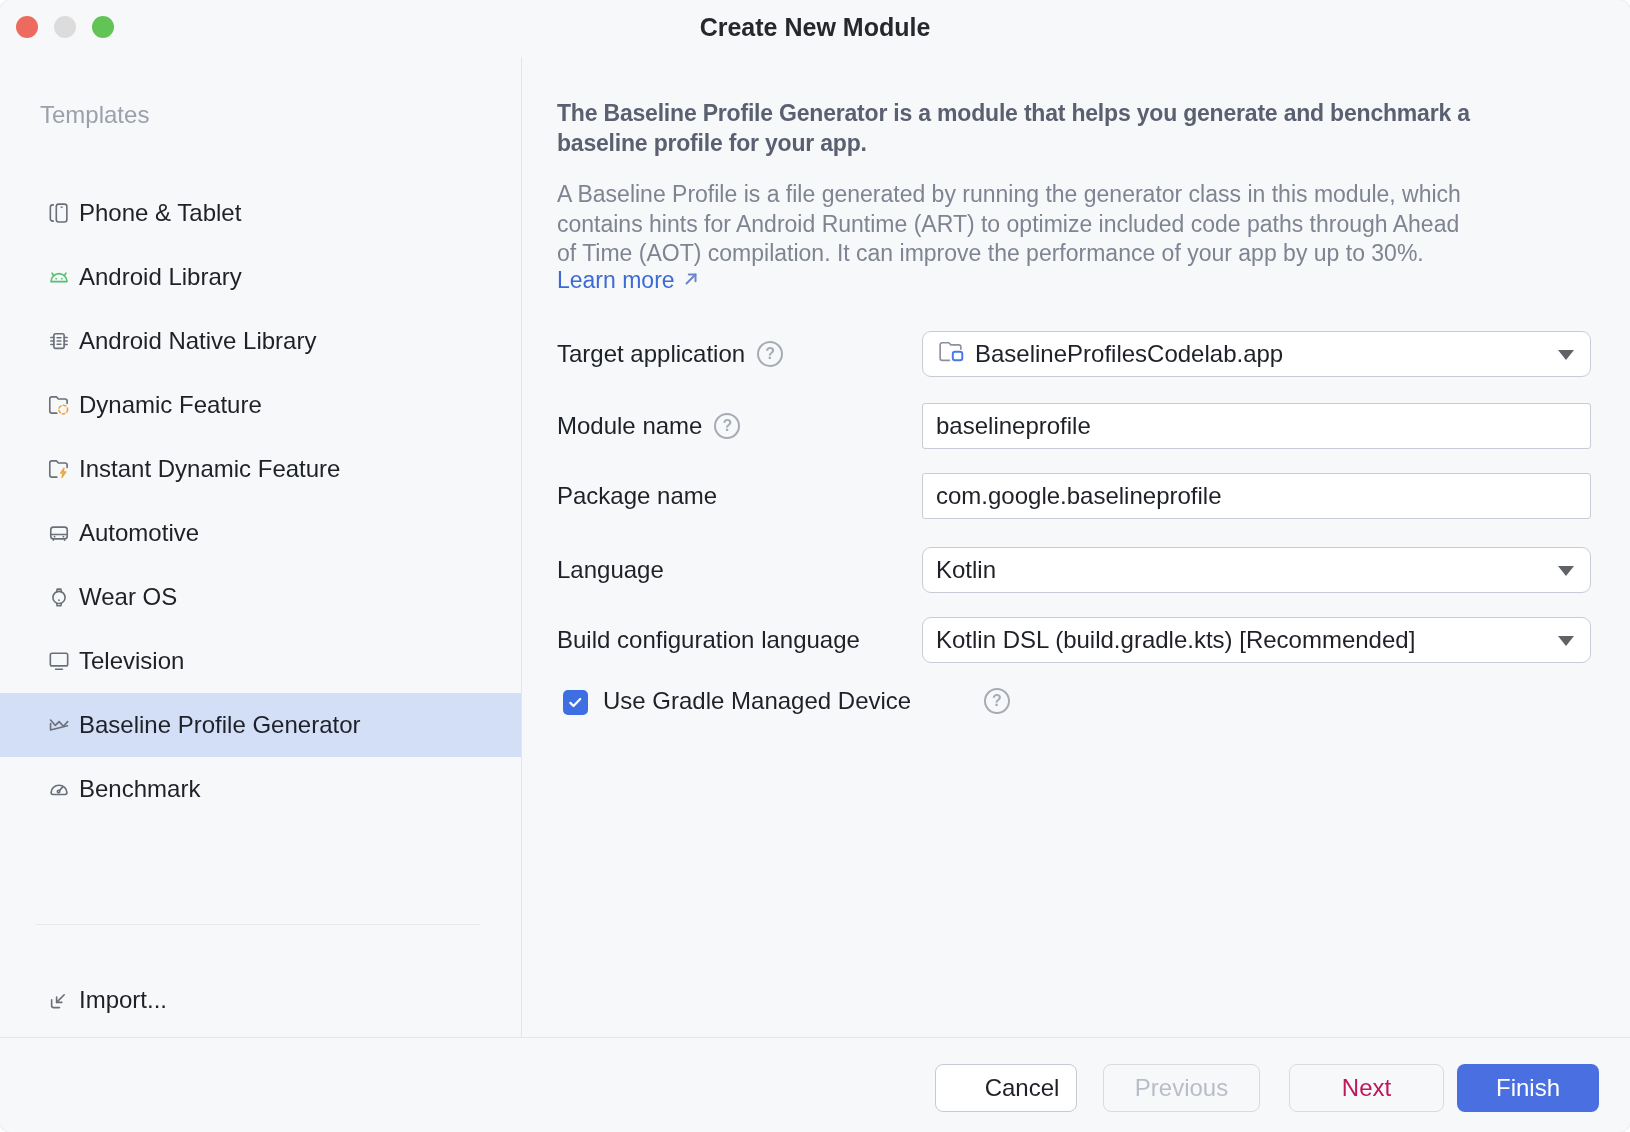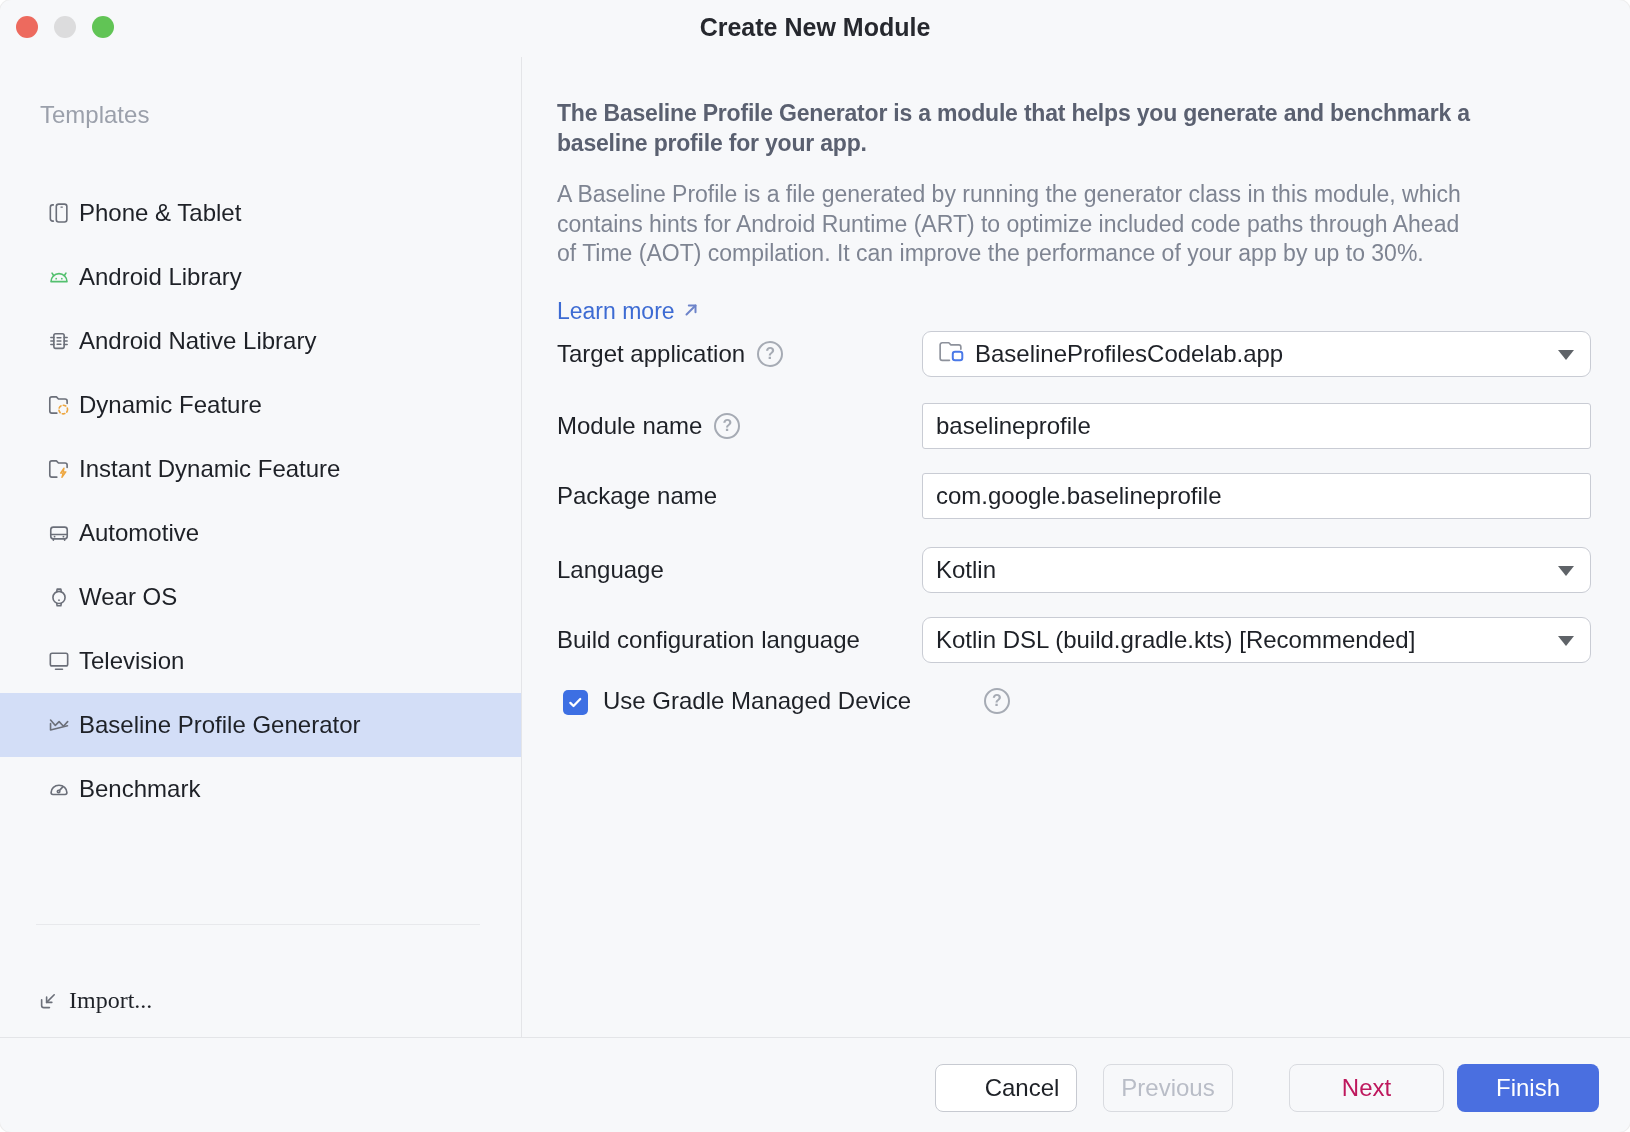--- a/index.html
+++ b/index.html
@@ -18,44 +18,44 @@
   .h-div{position:absolute;left:0;right:0;top:1037px;height:1px;background:#e4e5e8;}
 
   
   .tpl-header{position:absolute;left:40px;top:101px;font-size:24px;color:#9ba0ab;}
   .s-list{position:absolute;left:0;top:181px;width:521px;text-align:right;}
   .s-item{height:64px;display:flex;align-items:center;padding-left:46px;gap:7px;font-size:24px;color:#1e2127;cursor:default;}
   .s-item.selected{background:#d3def7;}
   .ic{width:26px;height:26px;flex:0 0 26px;display:flex;align-items:center;justify-content:center;}
   .ic svg{width:26px;height:26px;display:block;}
   .s-divider{position:absolute;left:36px;top:924px;width:444px;height:1px;background:#e8e9ec;}
-  .import-item{position:absolute;left:0;top:968px;width:521px;height:64px;display:flex;align-items:center;padding-left:36px;gap:7px;font-size:24px;color:#1e2127;box-sizing:border-box;font-family:Liberation Serif, serif;}
+  .import-item{position:absolute;left:0;top:968px;width:521px;height:64px;display:flex;align-items:center;padding-left:46px;gap:7px;font-size:24px;color:#1e2127;box-sizing:border-box;}
 
   
   .intro{position:absolute;left:557px;top:98px;font-size:23px;font-weight:700;color:#5a6070;line-height:30px;letter-spacing:-0.2px;white-space:nowrap;}
   .desc{position:absolute;left:557px;top:180px;font-size:23px;color:#7e8492;line-height:29.5px;white-space:nowrap;}
-  .learn{position:absolute;left:557px;top:267px;font-size:23px;color:#3d6bd3;display:flex;align-items:center;gap:7px;cursor:pointer;margin-top:31px;}
+  .learn{position:absolute;left:557px;top:267px;font-size:23px;color:#3d6bd3;display:flex;align-items:center;gap:7px;cursor:pointer;}
 
   
   .f-label{position:absolute;left:557px;height:46px;display:flex;align-items:center;gap:12px;font-size:24px;color:#1e2127;}
   .help{width:26px;height:26px;border-radius:50%;border:2px solid #a6abb4;color:#a6abb4;font-size:16px;font-weight:700;display:flex;align-items:center;justify-content:center;box-sizing:border-box;background:transparent;}
   .field{position:absolute;left:922px;width:669px;height:46px;box-sizing:border-box;background:#fff;border:1px solid #c9ccd4;font-size:24px;color:#1e2127;}
   .combo{border-radius:9px;display:flex;align-items:center;padding:0 48px 0 13px;gap:10px;cursor:default;}
   .combo .val{white-space:nowrap;overflow:hidden;}
   .caret{position:absolute;right:16px;top:18px;width:0;height:0;border-left:8px solid transparent;border-right:8px solid transparent;border-top:10px solid #5f6368;}
   input.tfield{border-radius:3px;padding:0 13px;font-family:"Liberation Sans","DejaVu Sans",sans-serif;outline:none;}
 
   .checkbox{position:absolute;left:563px;top:690px;width:25px;height:25px;border-radius:5px;background:#3d6fe3;display:flex;align-items:center;justify-content:center;cursor:default;}
   .cb-label{position:absolute;left:603px;top:678px;height:46px;display:flex;align-items:center;font-size:24px;color:#1e2127;}
   .gmd-help{position:absolute;left:984px;top:688px;}
 
   
   .btn{position:absolute;top:1064px;height:48px;border-radius:8px;font-size:24px;display:flex;align-items:center;justify-content:center;box-sizing:border-box;cursor:default;}
   .btn-cancel{left:935px;width:142px;background:#fff;border:1px solid #c7cad1;color:#1e2127;padding-left:32px;}
-  .btn-prev{left:1103px;width:130px;background:transparent;border:1px solid #d9dbe0;color:#b9bdc7;}
+  .btn-prev{left:1103px;width:157px;background:transparent;border:1px solid #d9dbe0;color:#b9bdc7;}
   .btn-next{left:1289px;width:155px;background:transparent;border:1px solid #d9dbe0;color:#be185d;}
   .btn-finish{left:1457px;width:142px;background:#4a6fe0;border:none;color:#ffffff;}
 </style>
 </head>
 <body>
 
 <div class="window">
 
   <div class="dot dot-close"></div>
   <div class="dot dot-min"></div>

